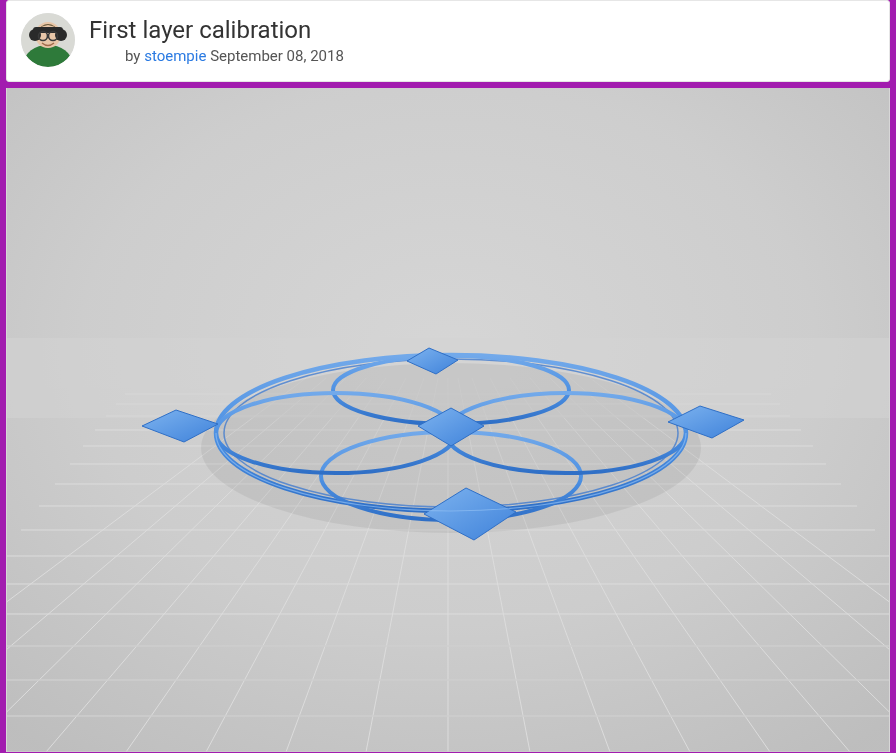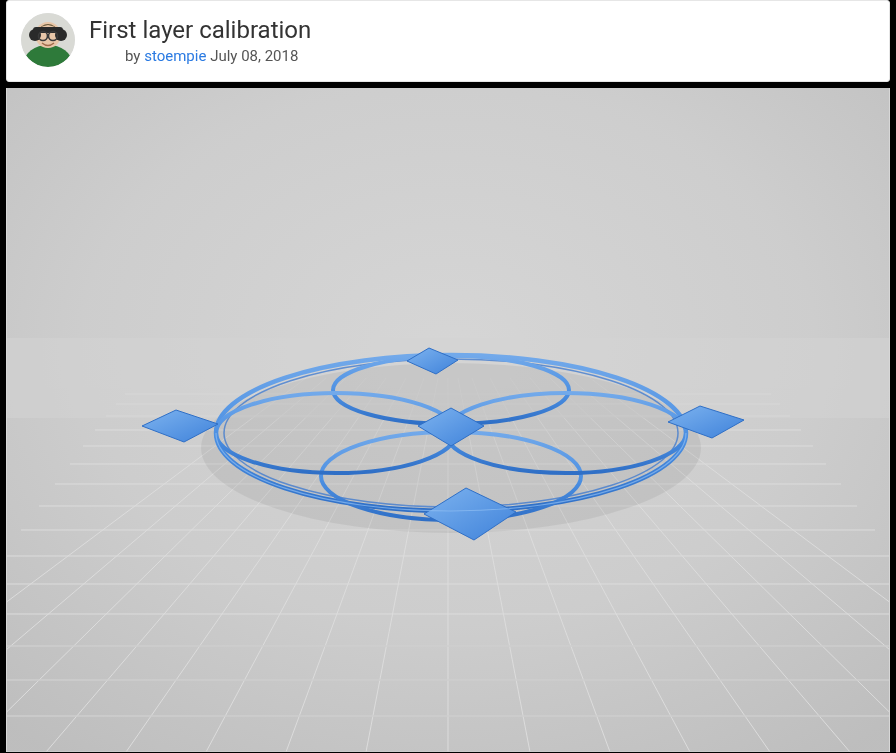--- a/index.html
+++ b/index.html
@@ -1,17 +1,17 @@
 <!DOCTYPE html>
 <html><head>
 <meta charset="utf-8">
 <style>
   * { box-sizing: border-box; margin: 0; padding: 0; }
   html, body { width: 896px; height: 753px; overflow: hidden; font-family: -apple-system, BlinkMacSystemFont, "Segoe UI", Roboto, Arial, sans-serif; background: #e8e8e8; }
-  .page { width: 896px; height: 753px; background: #000000; }
+  .page { width: 896px; height: 753px; background: #a21caf; }
   .card-header {
     background: #ffffff;
     border: 1px solid #e6e6e6;
     border-radius: 3px;
     margin: 0 6px 6px 6px;
     padding: 12px 14px 14px 14px;
     display: flex;
     align-items: center;
     gap: 14px;
   }
@@ -76,21 +76,21 @@
         </g>
       </svg>
     </div>
     <div class="title-block">
       <div class="title">First layer calibration</div>
       <div class="byline">
         <span class="by">by</span>
         <span> </span>
         <span class="author">stoempie</span>
         <span> </span>
-        <span class="date">July 08, 2018</span>
+        <span class="date">September 08, 2018</span>
       </div>
     </div>
   </div>
 
   <div class="viewer">
     <svg viewBox="0 0 884 664" preserveAspectRatio="xMidYMid slice">
       <defs>
         <radialGradient id="vign" cx="50%" cy="40%" r="75%">
           <stop offset="0%" stop-color="#d6d6d6"></stop>
           <stop offset="55%" stop-color="#cdcdcd"></stop>

